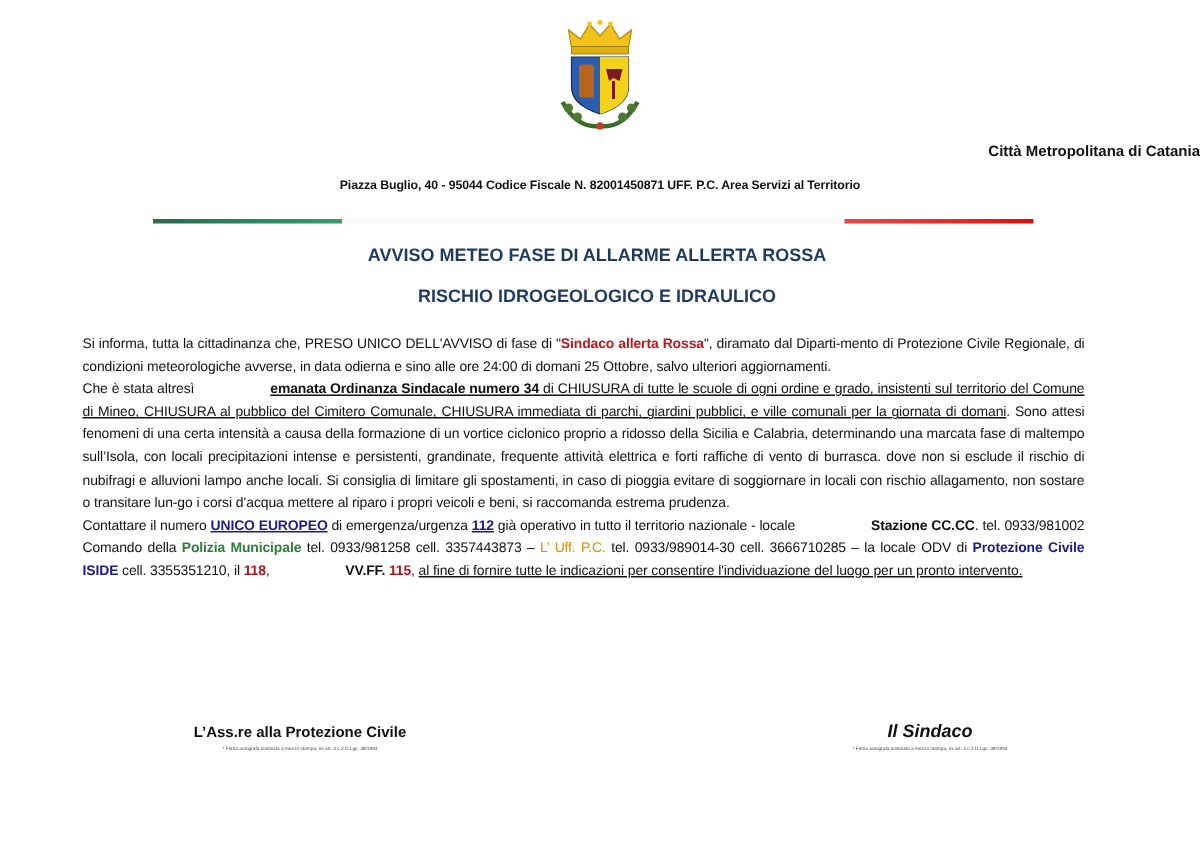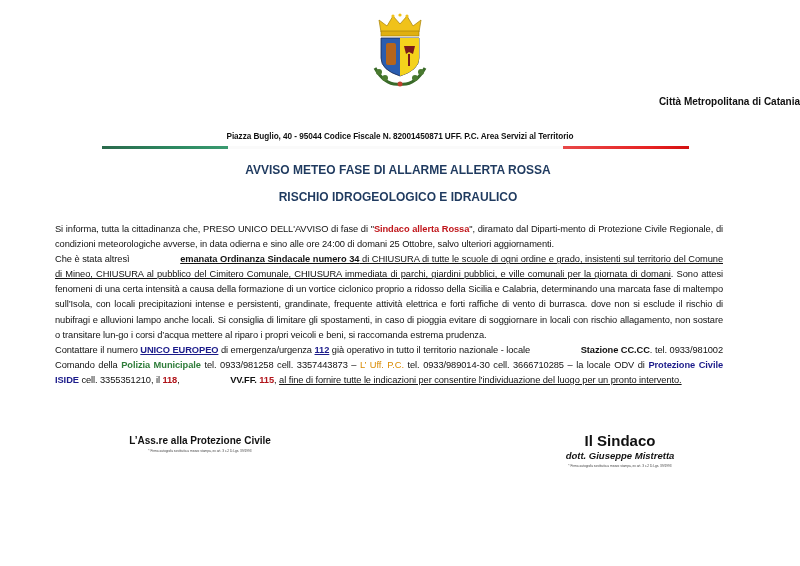--- a/index.html
+++ b/index.html
@@ -8,21 +8,21 @@
       font-family: "Liberation Sans", "DejaVu Sans", sans-serif;
       color: #1a1a1a;
     }
     .crest { position: absolute; left: 367px; top: 10px; width: 66px; height: 80px; }
     .org-name {
       position: absolute; top: 96px; left: 0; width: 800px; text-align: right;
       font-size: 10px; font-weight: bold; color: #111;
     }
     .org-address {
       position: absolute; top: 119px; left: 0; width: 800px; text-align: center;
-      font-size: 8.2px; font-weight: bold; color: #111; letter-spacing: -0.05px; margin-top: 13px;
+      font-size: 8.2px; font-weight: bold; color: #111; letter-spacing: -0.05px;
     }
     .stripe { position: absolute; top: 146px; height: 3px; }
     .stripe-green { left: 102px; width: 126px; background: linear-gradient(90deg,#2a6a4c,#2d8a62 60%,#3a9a70); }
     .stripe-white { left: 228px; width: 336px; background: #fafafa; }
     .stripe-red { left: 563px; width: 126px; background: linear-gradient(90deg,#e84848,#e62222 70%,#d41010); }
     .title {
       position: absolute; left: 0; width: 796px; text-align: center;
       font-size: 12px; font-weight: bold; color: #1f3a5f;
     }
     .title-1 { top: 163px; }
@@ -33,25 +33,25 @@
       letter-spacing: -0.08px;
     }
     .body-text p { margin: 0; }
     .u { text-decoration: underline; }
     .b { font-weight: bold; margin-left: 48px; }
     .red { color: #c0161b; font-weight: bold; }
     .navy { color: #1b1b8a; font-weight: bold; }
     .green { color: #2f7d3a; font-weight: bold; }
     .orange { color: #d98a00; font-weight: normal; }
     .dark-red { color: #b0141a; font-weight: bold; }
-    .sig { position: absolute; text-align: center; }
+    .sig { position: absolute; text-align: center; margin-top: 48px; }
     .sig-left { left: 95px; top: 435px; width: 210px; }
     .sig-right { left: 515px; top: 432px; width: 210px; }
     .sig-role { font-size: 10px; font-weight: bold; color: #111; }
-    .sig-right .sig-role { font-size: 15px; }
+    .sig-right .sig-role { font-size: 12px; font-style: italic; }
     .sig-name { font-size: 9.5px; font-weight: bold; font-style: italic; color: #111; margin-top: 1px; }
     .sig-note { font-size: 3.2px; color: #444; margin-top: 3px; white-space: nowrap; }
   </style>
 </head>
 <body>
 
 <div class="crest">
   <svg width="66" height="80" viewBox="0 0 66 80">
 
     <path d="M14 22 L12 10 L20 16 L26 6 L33 14 L40 6 L46 16 L54 10 L52 22 Z" fill="#f0c21a" stroke="#b08a10" stroke-width="0.8"></path>
@@ -90,15 +90,14 @@
   <p><span>Contattare il numero </span><span class="navy u">UNICO EUROPEO</span><span> di emergenza/urgenza </span><span class="navy u">112</span><span> già operativo in tutto il territorio nazionale - locale </span><span class="b">Stazione CC.CC</span><span>. tel. 0933/981002 Comando della </span><span class="green">Polizia Municipale</span><span> tel. 0933/981258 cell. 3357443873 – </span><span class="orange">L’ Uff. P.C.</span><span> tel. 0933/989014-30 cell. 3666710285 – la locale ODV di </span><span class="navy">Protezione Civile ISIDE</span><span> cell. 3355351210, il </span><span class="dark-red">118</span><span>, </span><span class="b">VV.FF.</span><span> </span><span class="dark-red">115</span><span>, </span><span class="u">al fine di fornire tutte le indicazioni per consentire l'individuazione del luogo per un pronto intervento.</span></p>
 </div>
 
 <div class="sig sig-left">
   <div class="sig-role">L’Ass.re alla Protezione Civile</div>
   <div class="sig-note">* Firma autografa sostituita a mezzo stampa, ex art. 3 c.2 D.Lgs. 39/1993</div>
 </div>
 
 <div class="sig sig-right">
   <div class="sig-role">Il Sindaco</div>
-  <div class="sig-name">dott. Giuseppe Mistretta</div>
   <div class="sig-note">* Firma autografa sostituita a mezzo stampa, ex art. 3 c.2 D.Lgs. 39/1993</div>
 </div>
 
 </body></html>

